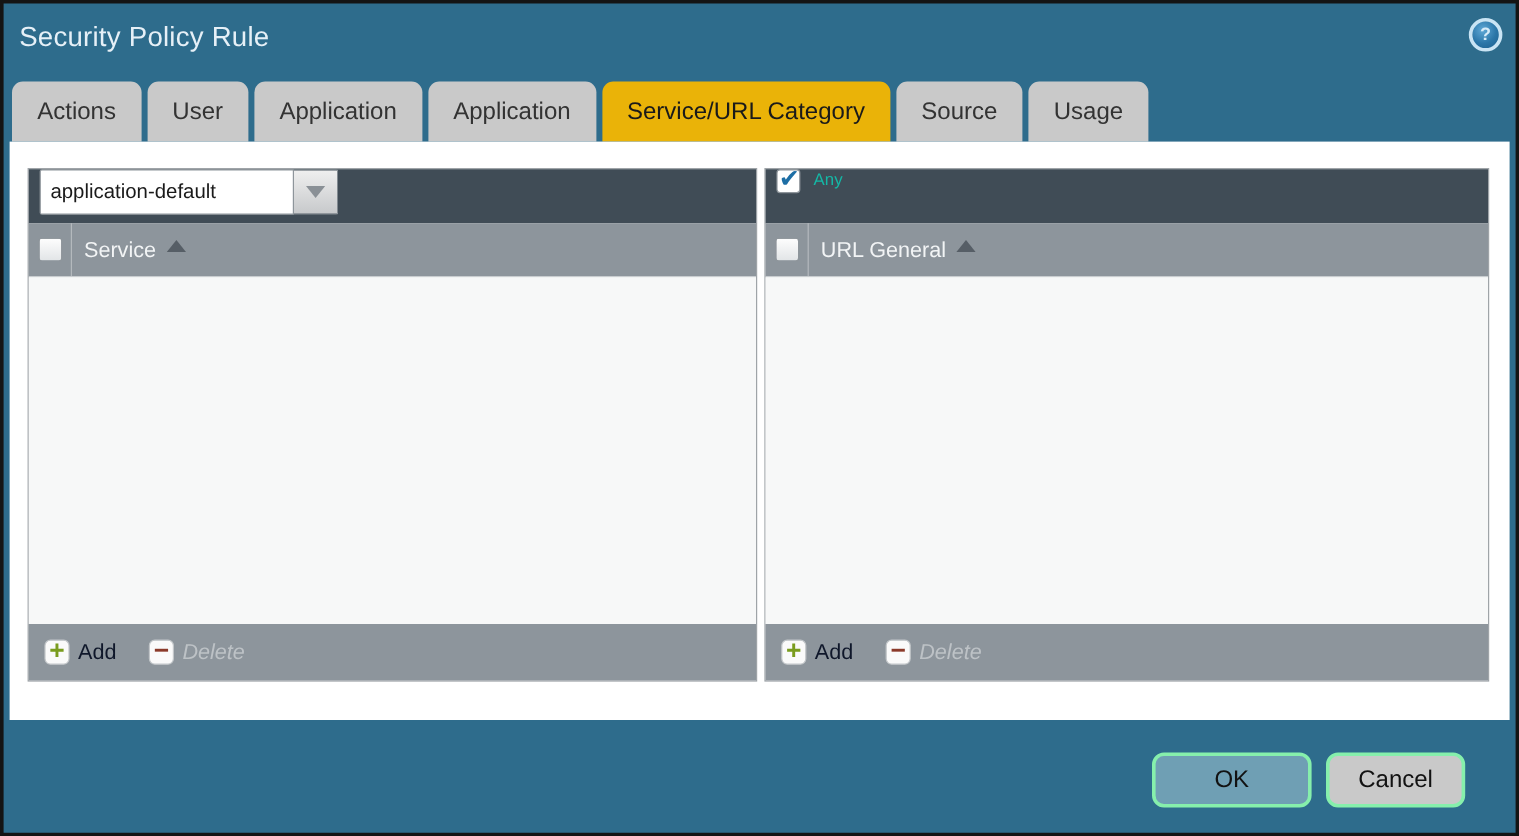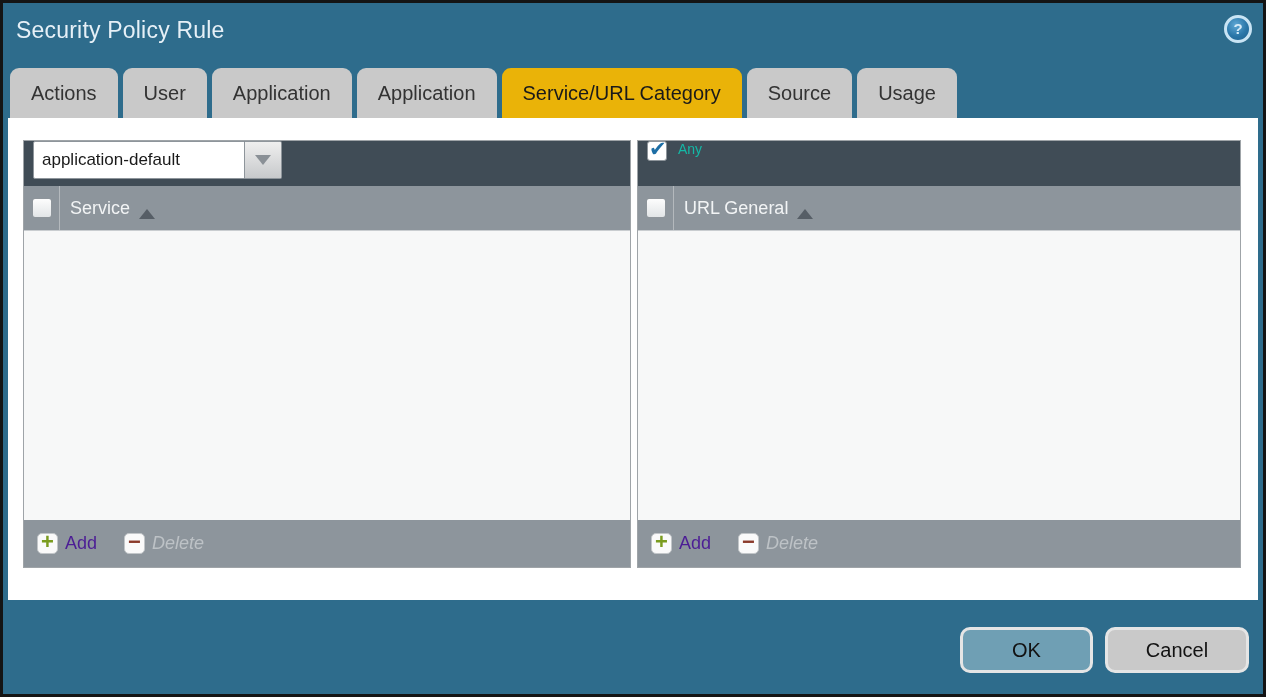--- a/index.html
+++ b/index.html
@@ -72,52 +72,52 @@
   .any-label { color:#14b8a6; font-size:14px; margin-left:11px; }
   .grid-header {
     flex:0 0 44px; background:#8D959C;
     display:flex; align-items:center; border-bottom:1px solid #C9CDD0;
   }
   .checkbox-cell {
     width:35px; align-self:stretch; flex:0 0 35px;
     display:flex; align-items:center; justify-content:center;
     border-right:1px solid #B4B9BD;
   }
-  .col-sort { display:flex; align-items:flex-end; margin-left:10px; cursor:pointer; }
+  .col-sort { display:flex; align-items:flex-start; margin-left:10px; cursor:pointer; }
   .col-label { color:#F2F4F5; font-size:18px; }
   .sort-asc {
     width:0; height:0; margin-left:9px; margin-top:2px;
     border-left:8px solid transparent; border-right:8px solid transparent;
     border-bottom:10px solid #565E66;
   }
   .grid-body { flex:1 1 auto; background:#F7F8F8; }
   .grid-footer {
     flex:0 0 47px; background:#8D959C;
     display:flex; align-items:center; padding:0 13px; gap:27px;
   }
   .footer-btn { display:flex; align-items:center; gap:7px; cursor:pointer; }
   .btn-icon {
     width:21px; height:21px; box-sizing:border-box;
     background:#FAFAFA; border:1px solid #C2C6C9; border-radius:5px;
     display:flex; align-items:center; justify-content:center;
   }
   .btn-icon span { font-weight:bold; font-size:22px; line-height:1; }
   .footer-btn.add .btn-icon span    { color:#7A9C1F; margin-top:-3px; }
   .footer-btn.delete .btn-icon span { color:#8B3A2A; margin-top:-4px; }
-  .footer-btn .lbl { font-size:18px; color:#4c1d95; }
+  .footer-btn .lbl { font-size:18px; color:#0f172a; }
   .footer-btn.disabled { cursor:default; }
   .footer-btn.disabled .lbl { color:#BDC2C6;font-style:italic; }
   .action-btn {
     position:absolute; top:627px; height:46px; box-sizing:border-box;
-    border:3px solid #e5e5e5; border-radius:10px;
+    border:3px solid #86efac; border-radius:10px;
     font-family:"Liberation Sans", sans-serif; font-size:20px; color:#121212;
     cursor:pointer;
   }
   .ok-button     { left:960px;  width:133px; background:#6F9FB4; }
-  .cancel-button { left:1105px; width:144px; background:#C9C9C9; }
+  .cancel-button { left:1105px; width:116px; background:#C9C9C9; }
 </style>
 </head>
 <body>
 
 <div class="page">
 
   <div class="dialog-title">Security Policy Rule</div>
   <div class="help-icon">?</div>
 
   <div class="tab-bar">

